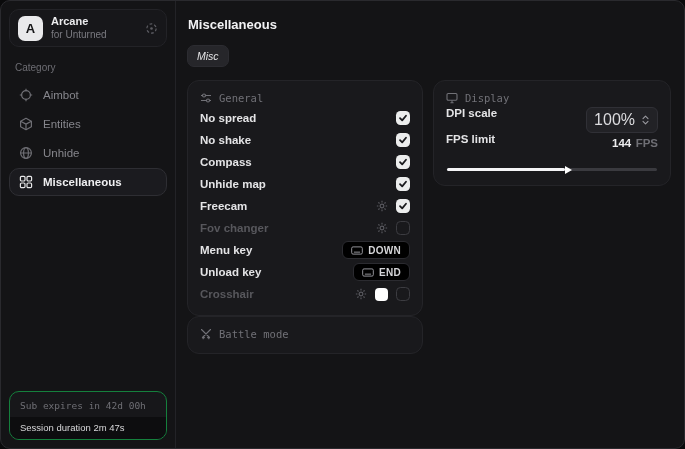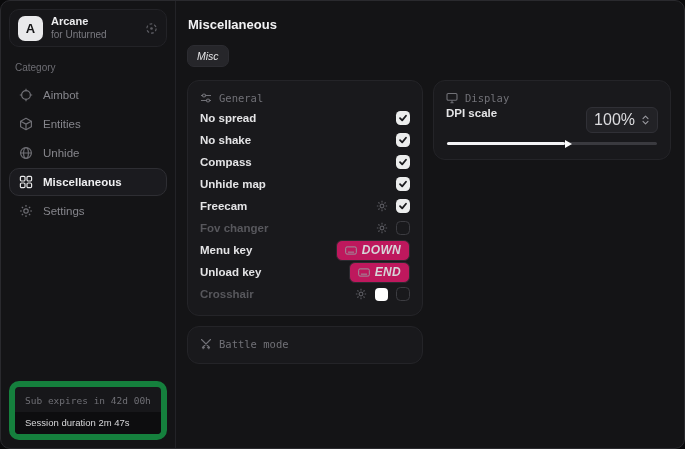--- a/index.html
+++ b/index.html
@@ -12,45 +12,45 @@
   .avatar { width:25px; height:25px; border-radius:7px; background:#e9e9eb; color:#141416; font-weight:bold; font-size:13px; display:flex; align-items:center; justify-content:center; flex:none; }
   .brand-name { font-size:11px; font-weight:bold; color:#ececee; line-height:1.25; }
   .brand-sub { font-size:10px; color:#7a7a80; line-height:1.25; }
   .brand-status { margin-left:auto; color:#5c5c62; display:flex; }
   .category-label { margin:15px 6px 8px; font-size:10px; color:#6d6d73; }
   .nav { display:flex; flex-direction:column; gap:1px; }
   .nav-item { display:flex; align-items:center; gap:10px; height:28px; padding:0 9px; border:1px solid transparent; border-radius:10px; color:#86868c; font-size:11.5px; cursor:pointer; }
   .nav-item .nicon { display:flex; color:#6e6e74; }
   .nav-item.active { background:#1b1b1f; border-color:#2e2e33; color:#f0f0f2; font-weight:bold; }
   .nav-item.active .nicon { color:#e8e8ea; }
-  .footer-card { position:absolute; left:8px; right:8px; bottom:8px; border:6px solid #15803d; border-radius:10px; overflow:hidden; background:#17171a; }
+  .footer-card { position:absolute; left:8px; right:8px; bottom:8px; border:1px solid #15803d; border-radius:10px; overflow:hidden; background:#17171a; }
   .sub-line { padding:8px 10px 6px; font-family:"DejaVu Sans Mono", monospace; font-size:9.5px; color:#6f6f75; }
   .session-line { padding:5px 10px 6px; font-size:9.5px; color:#d8d8da; background:#0d0d0f; }
 
   
   .main { flex:1; padding:13px 14px 14px 11px; position:relative; }
   .page-title { font-size:13px; font-weight:bold; color:#f2f2f4; margin:3px 0 0 1px; }
   .tabs { margin-top:13px; display:flex; gap:6px; }
   .tab { background:#26262a; border:1px solid #2c2c31; color:#e5e5e7; font-size:10.5px; padding:4px 9px; border-radius:7px; cursor:pointer; font-family:inherit;font-style:italic; }
   .columns { margin-top:13px; display:flex; gap:10px; align-items:flex-start; }
-  .col-left { width:236px; display:flex; flex-direction:column; gap:10px; flex:none;justify-content:center; }
+  .col-left { width:236px; display:flex; flex-direction:column; flex:none;justify-content:center; }
   .col-right { width:238px; flex:none; }
   .card { background:#19191c; border:1px solid #242428; border-radius:12px; padding:9px 12px 10px; }
   .card-header { display:flex; align-items:center; gap:7px; color:#717177; font-family:"DejaVu Sans Mono", monospace; font-size:10.5px; margin:2px 0 3px; }
   .card-header .hicon { display:flex; color:#717177; }
   .row { height:22px; display:flex; align-items:center; justify-content:space-between; }
   .row-label { font-size:11.5px; font-weight:600; color:#e4e4e6; }
   .row-label.dim { color:#57575c; }
   .controls { display:flex; align-items:center; gap:8px; }
   .gear-btn { display:flex; color:#5b5b61; cursor:pointer; }
   .checkbox { width:14px; height:14px; border-radius:4.5px; display:flex; align-items:center; justify-content:center; cursor:pointer; }
   .checkbox.checked { background:#eceded; }
   .checkbox.unchecked { border:1.5px solid #3c3c41; background:transparent; }
   .swatch { width:13px; height:13px; border-radius:4px; background:#ffffff; cursor:pointer; }
-  .keybind { display:flex; align-items:center; gap:5px; background:#be185d; border:1px solid #2b2b30; border-radius:6px; padding:2.5px 8px; font-size:12px; font-weight:bold; letter-spacing:0.3px; color:#d6d6d9; cursor:pointer;font-style:italic; }
+  .keybind { display:flex; align-items:center; gap:5px; background:#000000; border:1px solid #2b2b30; border-radius:6px; padding:2.5px 8px; font-size:10px; font-weight:bold; letter-spacing:0.3px; color:#d6d6d9; cursor:pointer; }
   .keybind .kicon { display:flex; color:#9a9aa0; }
 
   
   .display-row { height:26px; display:flex; align-items:flex-start; justify-content:space-between; }
   .select { display:flex; align-items:center; gap:6px; background:#222226; border:1px solid #303036; border-radius:6px; padding:3px 7px; font-size:16px; color:#dcdcdf; cursor:pointer; font-family:inherit; }
   .select .sicon { display:flex; color:#9a9aa0; }
   .fps-value { font-size:11.5px; font-weight:bold; color:#ececee; }
   .fps-unit { font-size:11.5px; font-weight:bold; color:#6f6f75; }
   .slider { margin:9px 1px 4px; cursor:pointer; }
   .track { position:relative; height:3px; border-radius:2px; background:#3a3a3f; }
@@ -113,29 +113,20 @@
         <span class="nicon">
           <svg width="14" height="14" viewBox="0 0 14 14" fill="none" stroke="currentColor" stroke-width="1.2">
             <rect x="1.4" y="1.4" width="4.6" height="4.6" rx="1.2"></rect>
               <rect x="8" y="1.4" width="4.6" height="4.6" rx="1.2"></rect>
             <rect x="1.4" y="8" width="4.6" height="4.6" rx="1.2"></rect>
               <rect x="8" y="8" width="4.6" height="4.6" rx="1.2"></rect>
           </svg>
         </span>
         <span>Miscellaneous</span>
       </div>
-      <div class="nav-item">
-        <span class="nicon">
-          <svg width="14" height="14" viewBox="0 0 14 14" fill="none" stroke="currentColor" stroke-width="1.2">
-            <circle cx="7" cy="7" r="2.2"></circle>
-            <path d="M7 1v1.8M7 11.2V13M1 7h1.8M11.2 7H13M2.8 2.8l1.3 1.3M9.9 9.9l1.3 1.3M11.2 2.8 9.9 4.1M4.1 9.9l-1.3 1.3"></path>
-          </svg>
-        </span>
-        <span>Settings</span>
-      </div>
     </nav>
 
     <div class="footer-card">
       <div class="sub-line">Sub expires in 42d 00h</div>
       <div class="session-line">Session duration 2m 47s</div>
     </div>
   </aside>
 
   <main class="main">
     <h1 class="page-title">Miscellaneous</h1>
@@ -302,20 +293,27 @@
             <button class="select">
               <span>100%</span>
               <span class="sicon">
                 <svg width="9" height="10" viewBox="0 0 10 12" fill="none" stroke="currentColor" stroke-width="1.3" stroke-linecap="round" stroke-linejoin="round">
                   <path d="M2 4.4 5 1.4l3 3M2 7.6l3 3 3-3"></path>
                 </svg>
               </span>
             </button>
           </div>
 
+          <div class="display-row">
+            <span class="row-label">FPS limit</span>
+            <span>
+              <span class="fps-value">144</span>
+              <span class="fps-unit">FPS</span>
+            </span>
+          </div>
 
           <div class="slider">
             <div class="track">
               <div class="fill" style="width: 56%;">
                 <div class="thumb"></div>
               </div>
             </div>
           </div>
         </section>
       </div>

